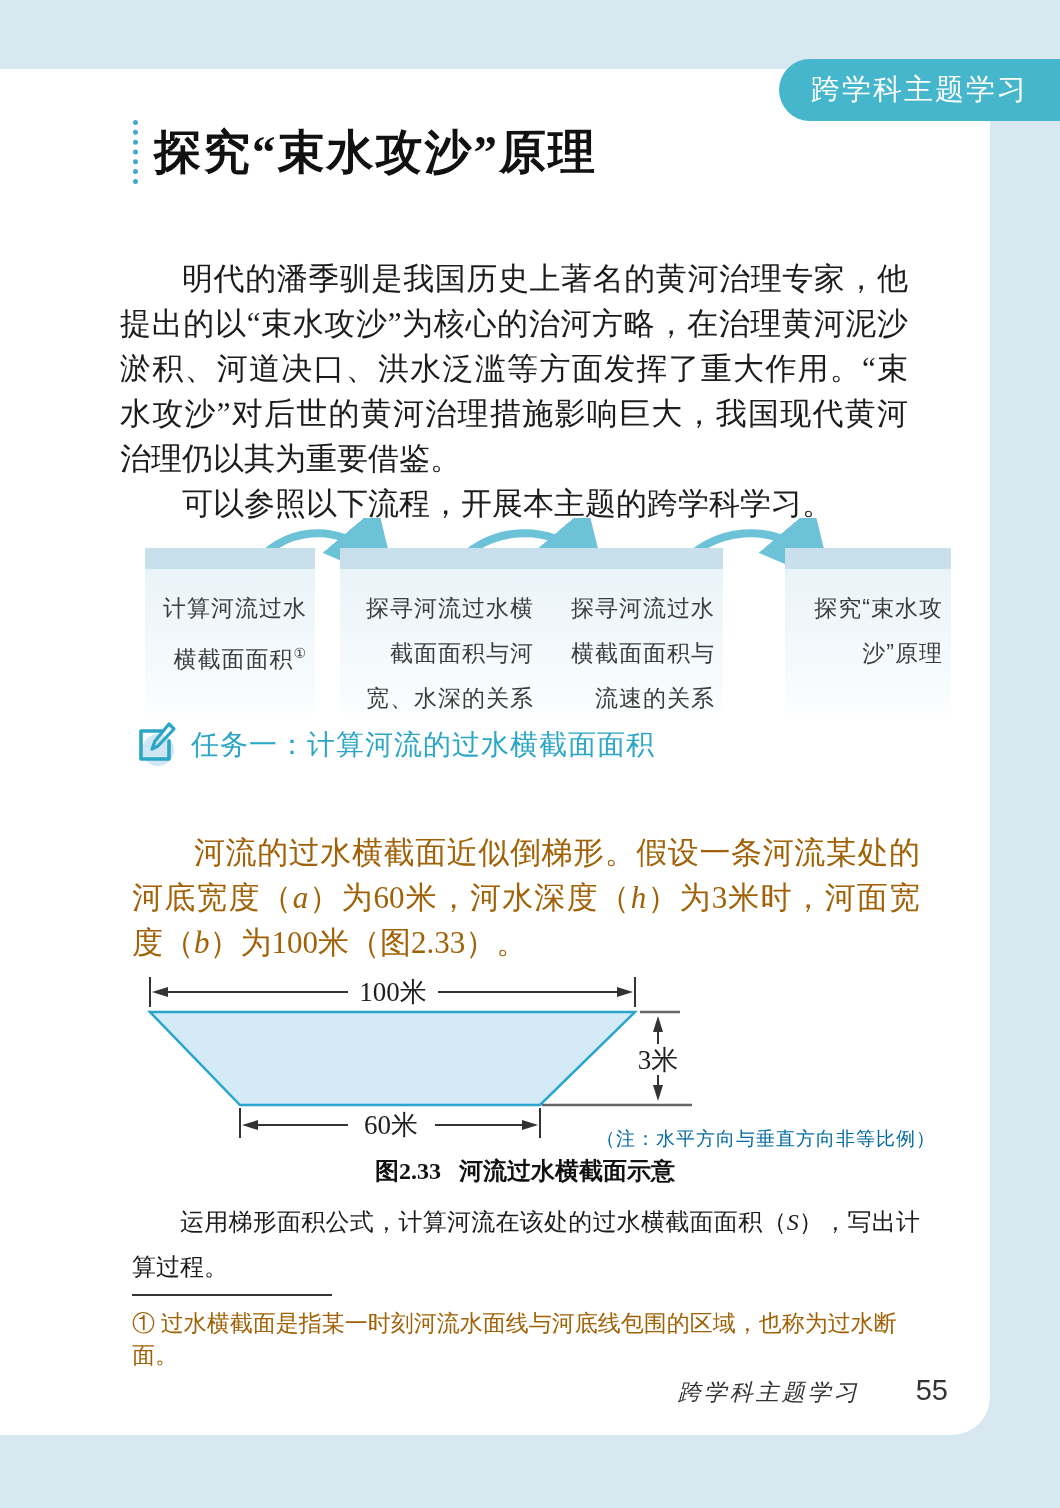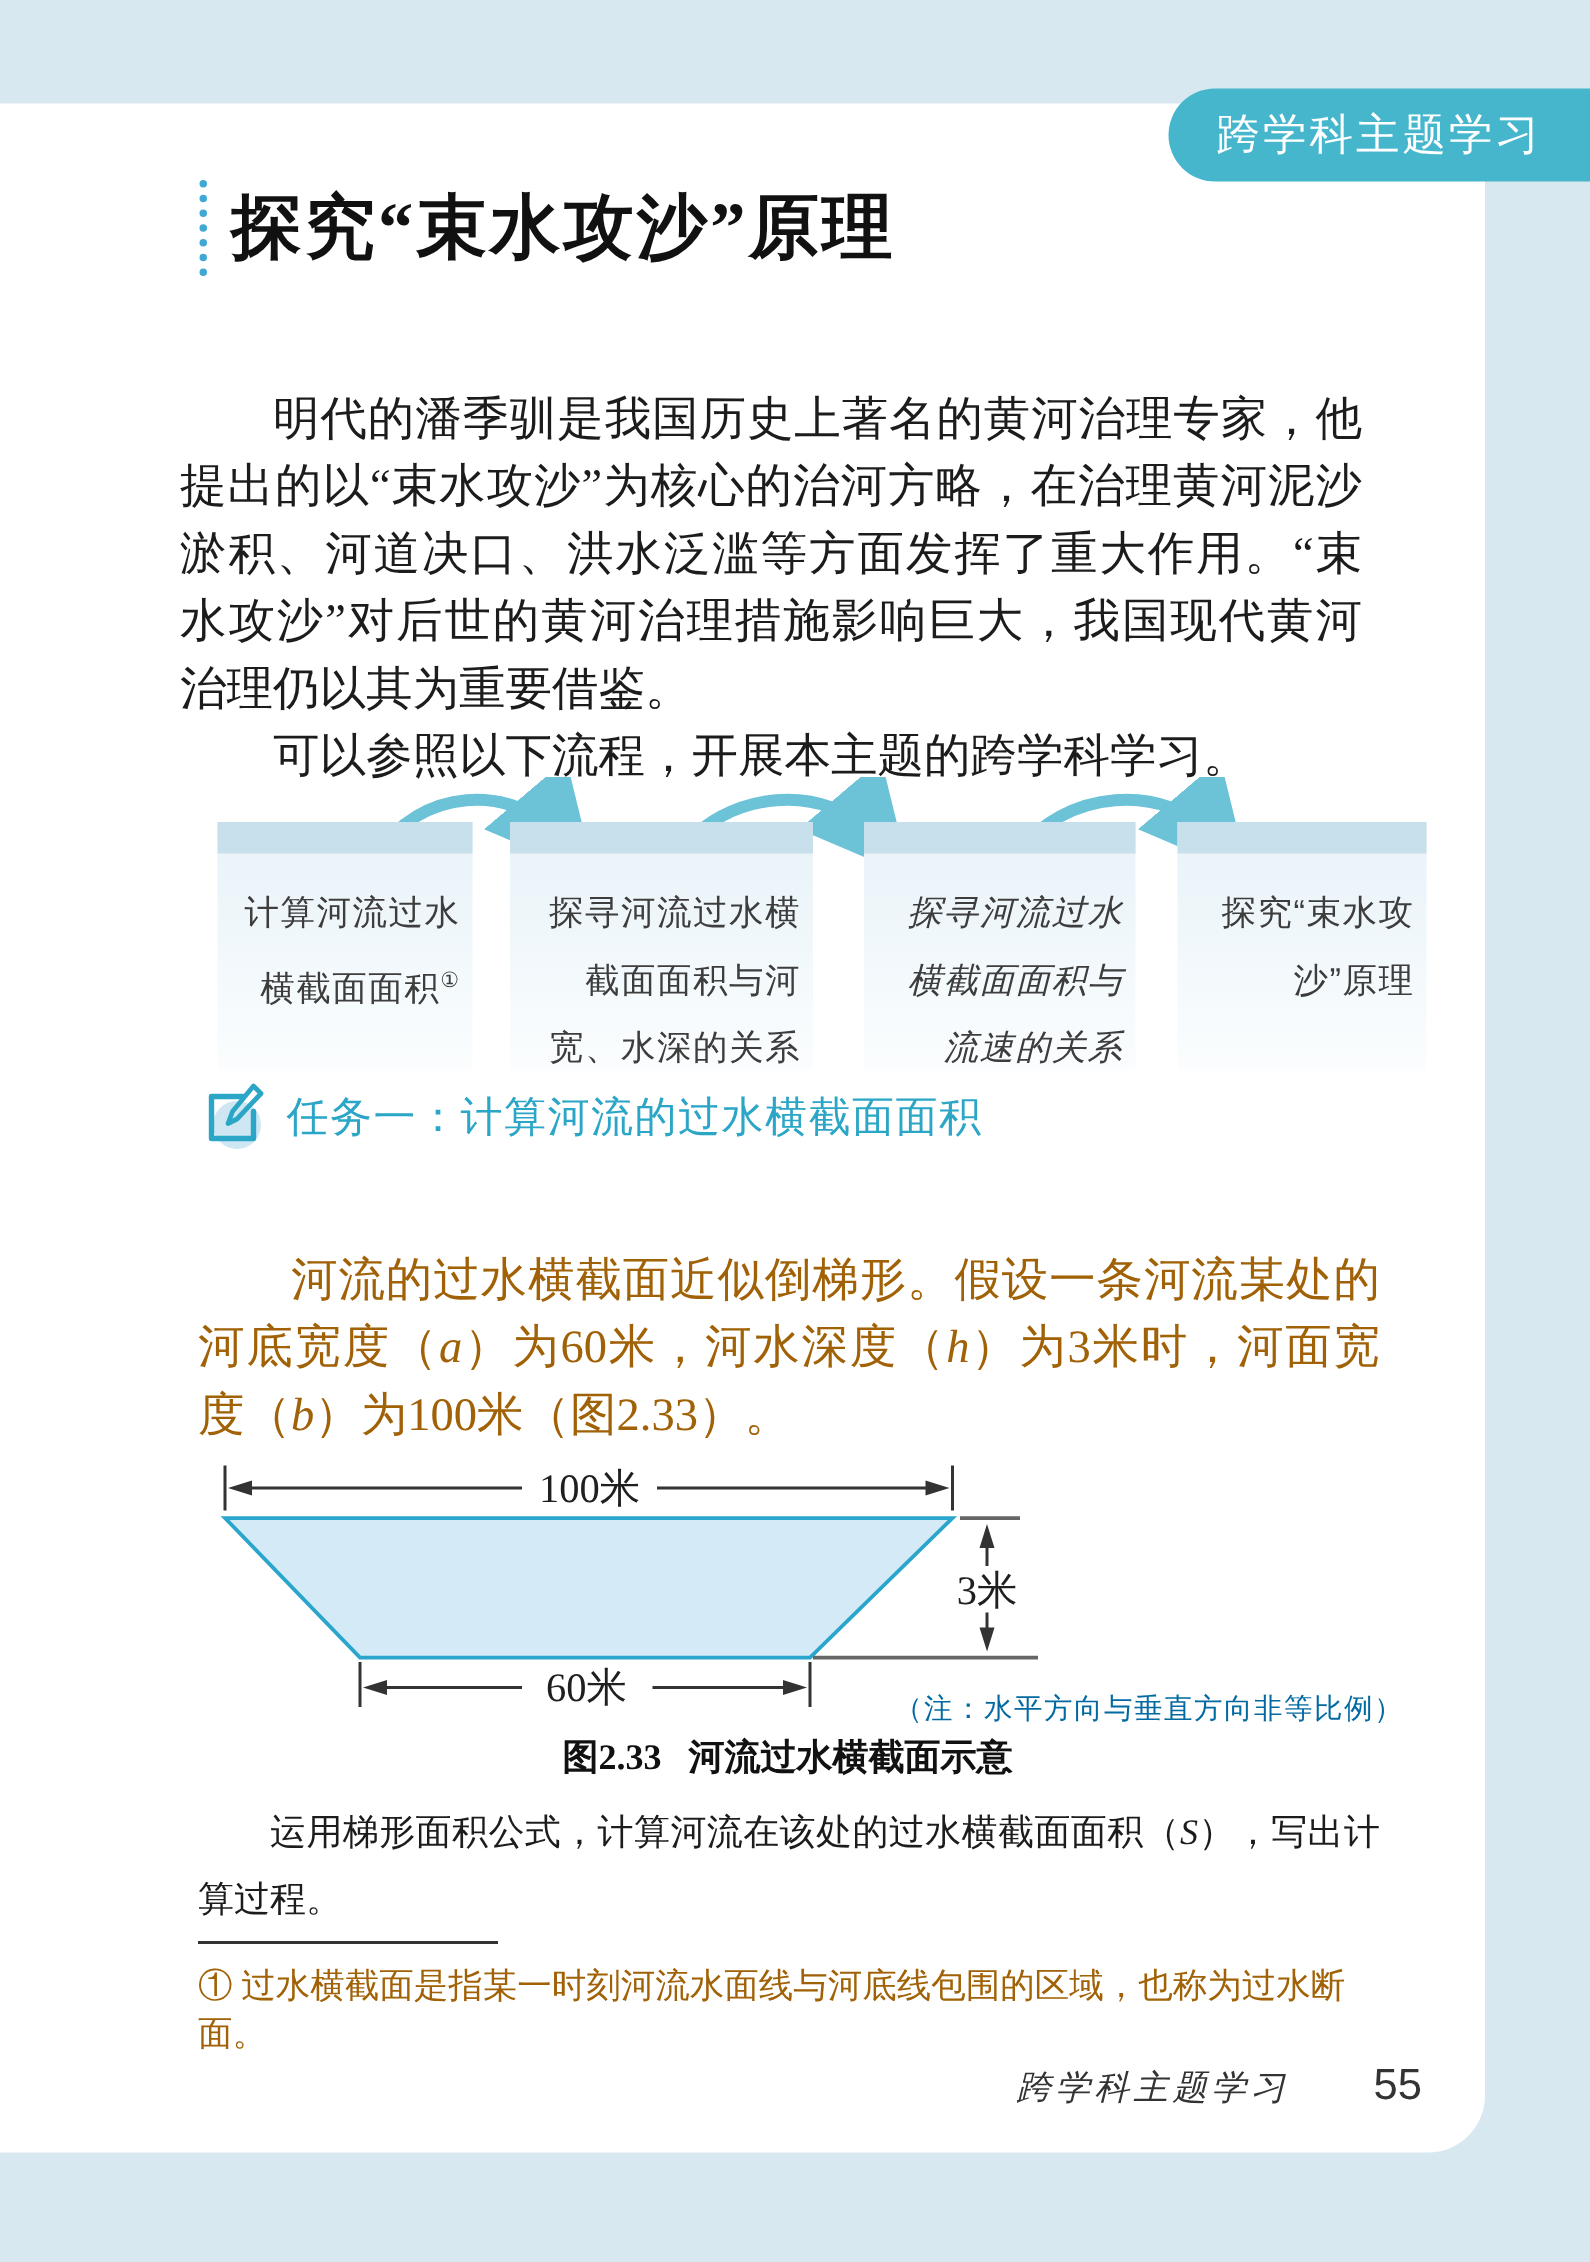--- a/index.html
+++ b/index.html
@@ -36,21 +36,21 @@
   .flow-box { position:absolute; top:30px; height:165px; background:linear-gradient(180deg,#e7f2f8 0%,#f3f9fc 60%,#fbfdfe 100%); }
   .flow-box-head { height:21px; width:100%; background:#c7e0ec; }
   .flow-box-body {
     padding:17px 8px 0 17px;
     font-family:"Liberation Sans", sans-serif; font-size:23px;
     line-height:45px; color:#3d3d3d; letter-spacing:1px;
   }
   .flow-box-body sup { font-size:14px; }
   .box1 { left:145px; width:170px; }
   .box2 { left:340px; width:202px; }
-  .box3 { left:576px; width:181px;font-style:italic; }
+  .box3 { left:542px; width:181px; }
   .box4 { left:785px; width:166px; }
   .task-head { position:absolute; left:131px; top:720px; display:flex; align-items:center; }
   .task-icon { width:48px; height:50px; margin-right:12px; }
   .task-title {
     font-family:"Liberation Sans", sans-serif; font-size:28px;
     color:#2ba6c6; letter-spacing:1px; font-weight:normal;
   }
   .task-body {
     position:absolute; left:132px; top:830px; width:788px;
     font-size:31px; line-height:45px; text-align:justify; color:#a16207;

